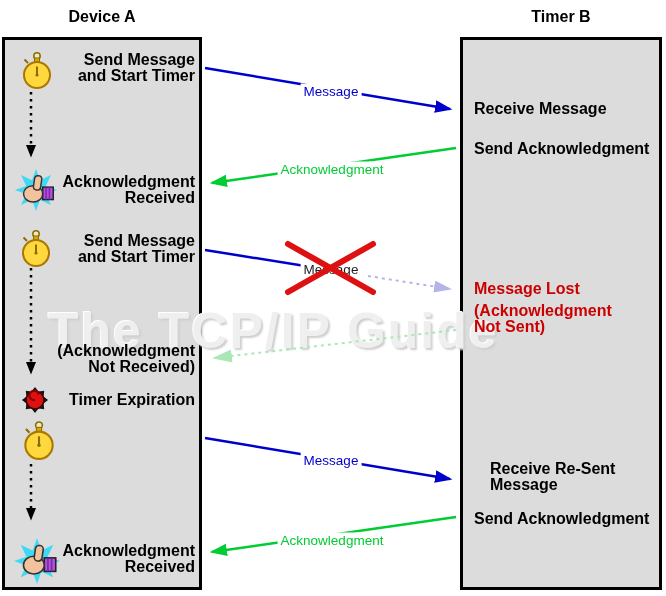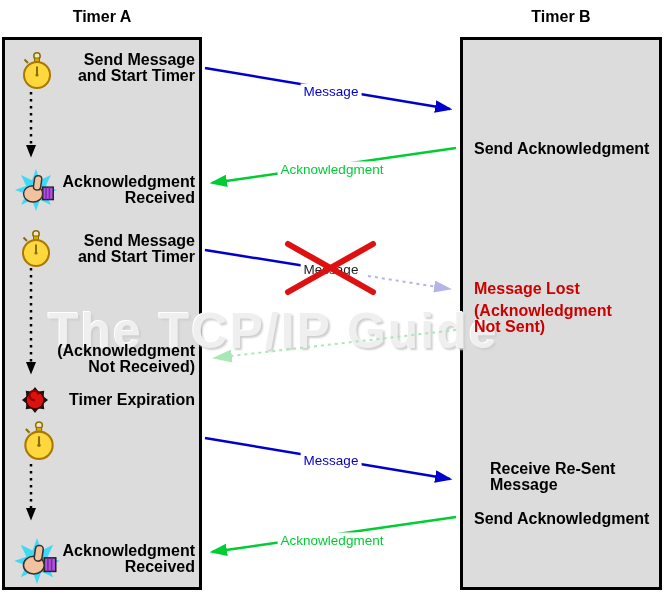--- a/index.html
+++ b/index.html
@@ -48,21 +48,21 @@
 </head>
 <body>
 
 <div id="canvas">
 
   <div class="watermark">The TCP/IP Guide</div>
 
   <div class="device-box" id="box-a"></div>
   <div class="device-box" id="box-b"></div>
 
-  <div class="device-title" id="title-a">Timer A</div>
+  <div class="device-title" id="title-a">Device A</div>
   <div class="device-title" id="title-b">Timer B</div>
 
   <svg id="arrow-layer" width="666" height="596" viewBox="0 0 666 596">
     <defs>
       <marker id="mBlue" markerWidth="7" markerHeight="5" refX="6" refY="2.5" orient="auto">
         <path d="M0,0 L7,2.5 L0,5 z" fill="#0000cd"></path>
       </marker>
       <marker id="mGreen" markerWidth="7" markerHeight="5" refX="6" refY="2.5" orient="auto">
         <path d="M0,0 L7,2.5 L0,5 z" fill="#00cc33"></path>
       </marker>
@@ -151,20 +151,21 @@
   <div class="ev-label a-label" style="left:50px;top:174px;width:145px;">Acknowledgment
 Received</div>
   <div class="ev-label a-label" style="left:50px;top:233px;width:145px;">Send Message
 and Start Timer</div>
   <div class="ev-label a-label" style="left:50px;top:343px;width:145px;">(Acknowledgment
 Not Received)</div>
   <div class="ev-label a-label" style="left:50px;top:392px;width:145px;text-align:right;">Timer Expiration</div>
   <div class="ev-label a-label" style="left:50px;top:543px;width:145px;">Acknowledgment
 Received</div>
 
+  <div class="ev-label b-label" style="left:474px;top:101px;width:180px;">Receive Message</div>
   <div class="ev-label b-label" style="left:474px;top:141px;width:180px;">Send Acknowledgment</div>
   <div class="ev-label b-label error-text" style="left:474px;top:281px;width:180px;">Message Lost</div>
   <div class="ev-label b-label error-text" style="left:474px;top:303px;width:180px;">(Acknowledgment
 Not Sent)</div>
   <div class="ev-label b-label" style="left:490px;top:461px;width:180px;">Receive Re-Sent
 Message</div>
   <div class="ev-label b-label" style="left:474px;top:511px;width:180px;">Send Acknowledgment</div>
 
   <div class="arrow-label c-msg" style="left:331px;top:91px;">Message</div>
   <div class="arrow-label c-ack" style="left:332px;top:169px;">Acknowledgment</div>

